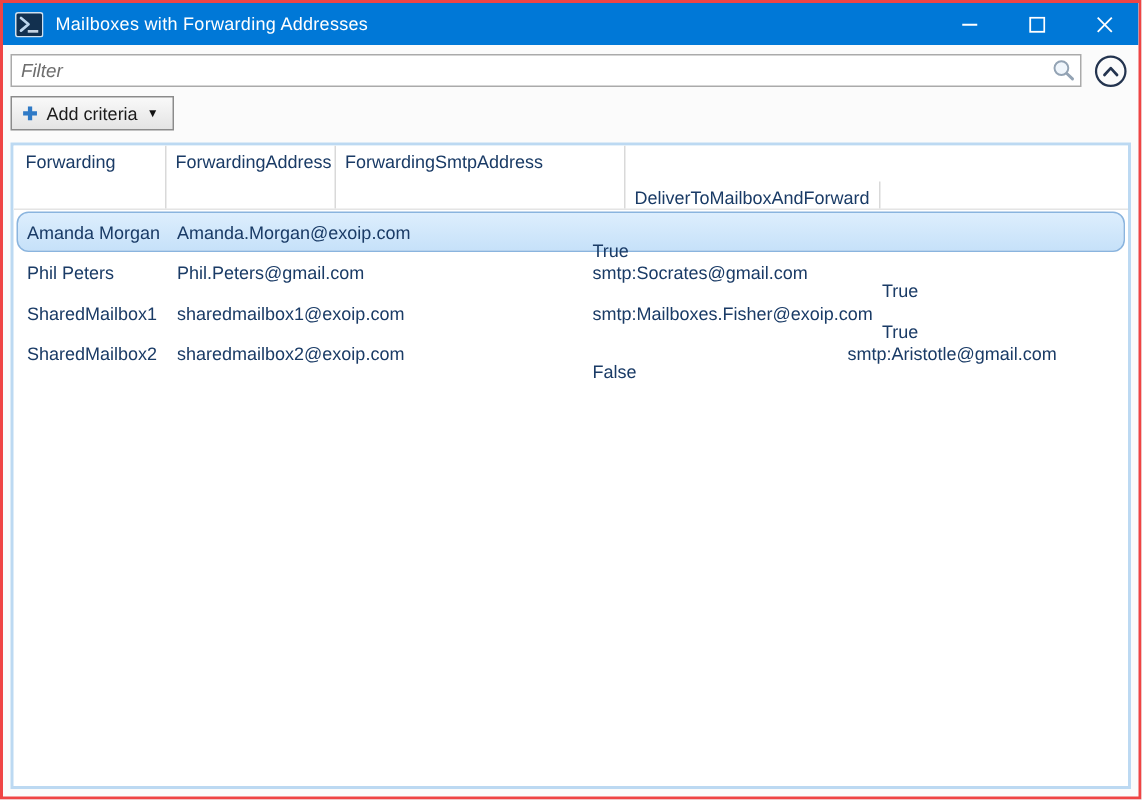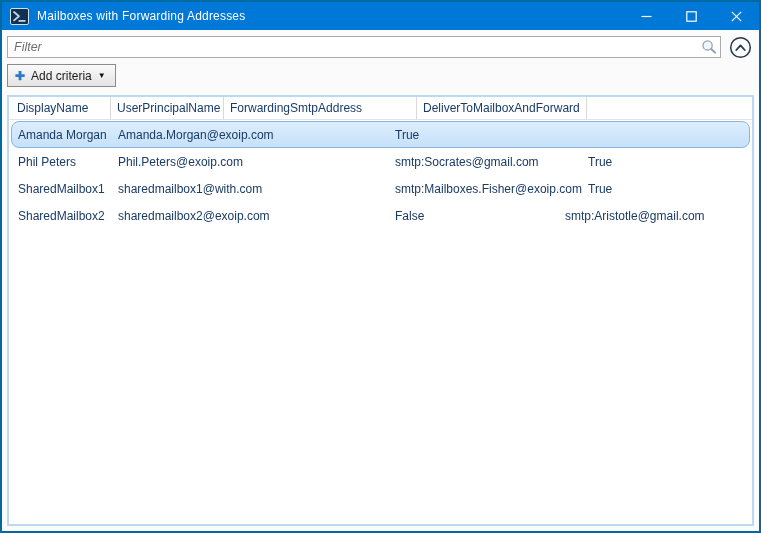--- a/index.html
+++ b/index.html
@@ -1,17 +1,17 @@
 <!DOCTYPE html>
 <html><head>
 <meta charset="utf-8">
 <style>
   html,body{margin:0;padding:0;background:#e8e8e8;font-family:"Liberation Sans",sans-serif;}
   .window{width:761px;height:533px;box-sizing:border-box;background:#fbfbfb;
-    border:2px solid #0369a1;display:flex;flex-direction:column;overflow:hidden;}
+    border:2px solid #ef4444;display:flex;flex-direction:column;overflow:hidden;}
   
   .titlebar{flex:0 0 28px;background:#0078d7;display:flex;align-items:center;padding-left:8px;}
   .ps-icon{width:19px;height:17px;margin-right:8px;flex:none;}
   .title{color:#ffffff;font-size:12px;letter-spacing:.2px;}
   .win-controls{margin-left:auto;display:flex;height:100%;}
   .win-btn{width:45px;height:100%;display:flex;align-items:center;justify-content:center;cursor:default;}
   
   .filter-row{display:flex;align-items:center;padding:4px 7px 0 5px;flex:0 0 26px;}
   .filter-box{position:relative;flex:1;height:22px;}
   .filter-input{width:100%;height:22px;box-sizing:border-box;border:1px solid #aaaaaa;background:#ffffff;
@@ -30,21 +30,21 @@
   .grid{flex:1;margin:1px 5px 5px 5px;border:2px solid #bcd9f2;background:#ffffff;
     display:flex;flex-direction:column;overflow:hidden;}
   .ghead{flex:0 0 22px;display:flex;padding-left:2px;border-bottom:1px solid #e4e4e4;background:#ffffff;}
   .hcell{box-sizing:border-box;border-right:1px solid #d9d9d9;padding:4px 0 0 6px;
     font-size:12px;color:#1a3b66;white-space:nowrap;overflow:hidden;cursor:default;}
   .gbody{flex:1;padding:1px 2px 0 2px;}
   .grow{display:flex;height:27px;align-items:center;box-sizing:border-box;border:1px solid transparent;border-radius:8px;}
   .grow.selected{background:linear-gradient(#ddeefd,#c6e1f9);border-color:#8ab4de;}
   .cell{box-sizing:border-box;padding-left:6px;font-size:12px;color:#1a3b66;white-space:nowrap;overflow:hidden;}
   .col0{width:100px;flex:none;} .col1{width:164px;flex:none;} .col2{width:113px;flex:none;}
-  .col3{width:193px;flex:none;} .col4{width:170px;flex:none;}
+  .col3{width:193px;flex:none;} .col4{width:170px;flex:none;margin-top:24px;}
 </style>
 </head>
 <body>
 
 <div class="window">
 
   <div class="titlebar">
     <svg class="ps-icon" viewBox="0 0 19 17">
       <rect x="0.5" y="0.5" width="18" height="16" rx="1.5" fill="#12304f" stroke="#cfe0ef" stroke-width="1"></rect>
       <path d="M4 4 L9 8.2 L4 12.4" fill="none" stroke="#bcd6ee" stroke-width="1.8" stroke-linecap="round" stroke-linejoin="round"></path>
@@ -90,42 +90,42 @@
   <div class="criteria-row">
     <button class="add-criteria">
       <span class="plus-glyph">✚</span>
       <span>Add criteria</span>
       <span class="caret-glyph">▼</span>
     </button>
   </div>
 
   <div class="grid">
     <div class="ghead">
-        <div class="hcell col0">DisplayName</div>
-        <div class="hcell col2">UserPrincipalName</div>
+        <div class="hcell col0">Forwarding</div>
+        <div class="hcell col2">ForwardingAddress</div>
         <div class="hcell col3">ForwardingSmtpAddress</div>
         <div class="hcell col4">DeliverToMailboxAndForward</div>
       </div>
     <div class="gbody">
         <div class="grow selected">
           <div class="cell col0">Amanda Morgan</div>
           <div class="cell col1">Amanda.Morgan@exoip.com</div>
           <div class="cell col2"></div>
           <div class="cell col4">True</div>
         </div>
         <div class="grow">
           <div class="cell col0">Phil Peters</div>
-          <div class="cell col1">Phil.Peters@exoip.com</div>
+          <div class="cell col1">Phil.Peters@gmail.com</div>
           <div class="cell col2"></div>
           <div class="cell col3">smtp:Socrates@gmail.com</div>
           <div class="cell col4">True</div>
         </div>
         <div class="grow">
           <div class="cell col0">SharedMailbox1</div>
-          <div class="cell col1">sharedmailbox1@with.com</div>
+          <div class="cell col1">sharedmailbox1@exoip.com</div>
           <div class="cell col2"></div>
           <div class="cell col3">smtp:Mailboxes.Fisher@exoip.com</div>
           <div class="cell col4">True</div>
         </div>
         <div class="grow">
           <div class="cell col0">SharedMailbox2</div>
           <div class="cell col1">sharedmailbox2@exoip.com</div>
           <div class="cell col2"></div>
           <div class="cell col4">False</div>
           <div class="cell col3">smtp:Aristotle@gmail.com</div>

